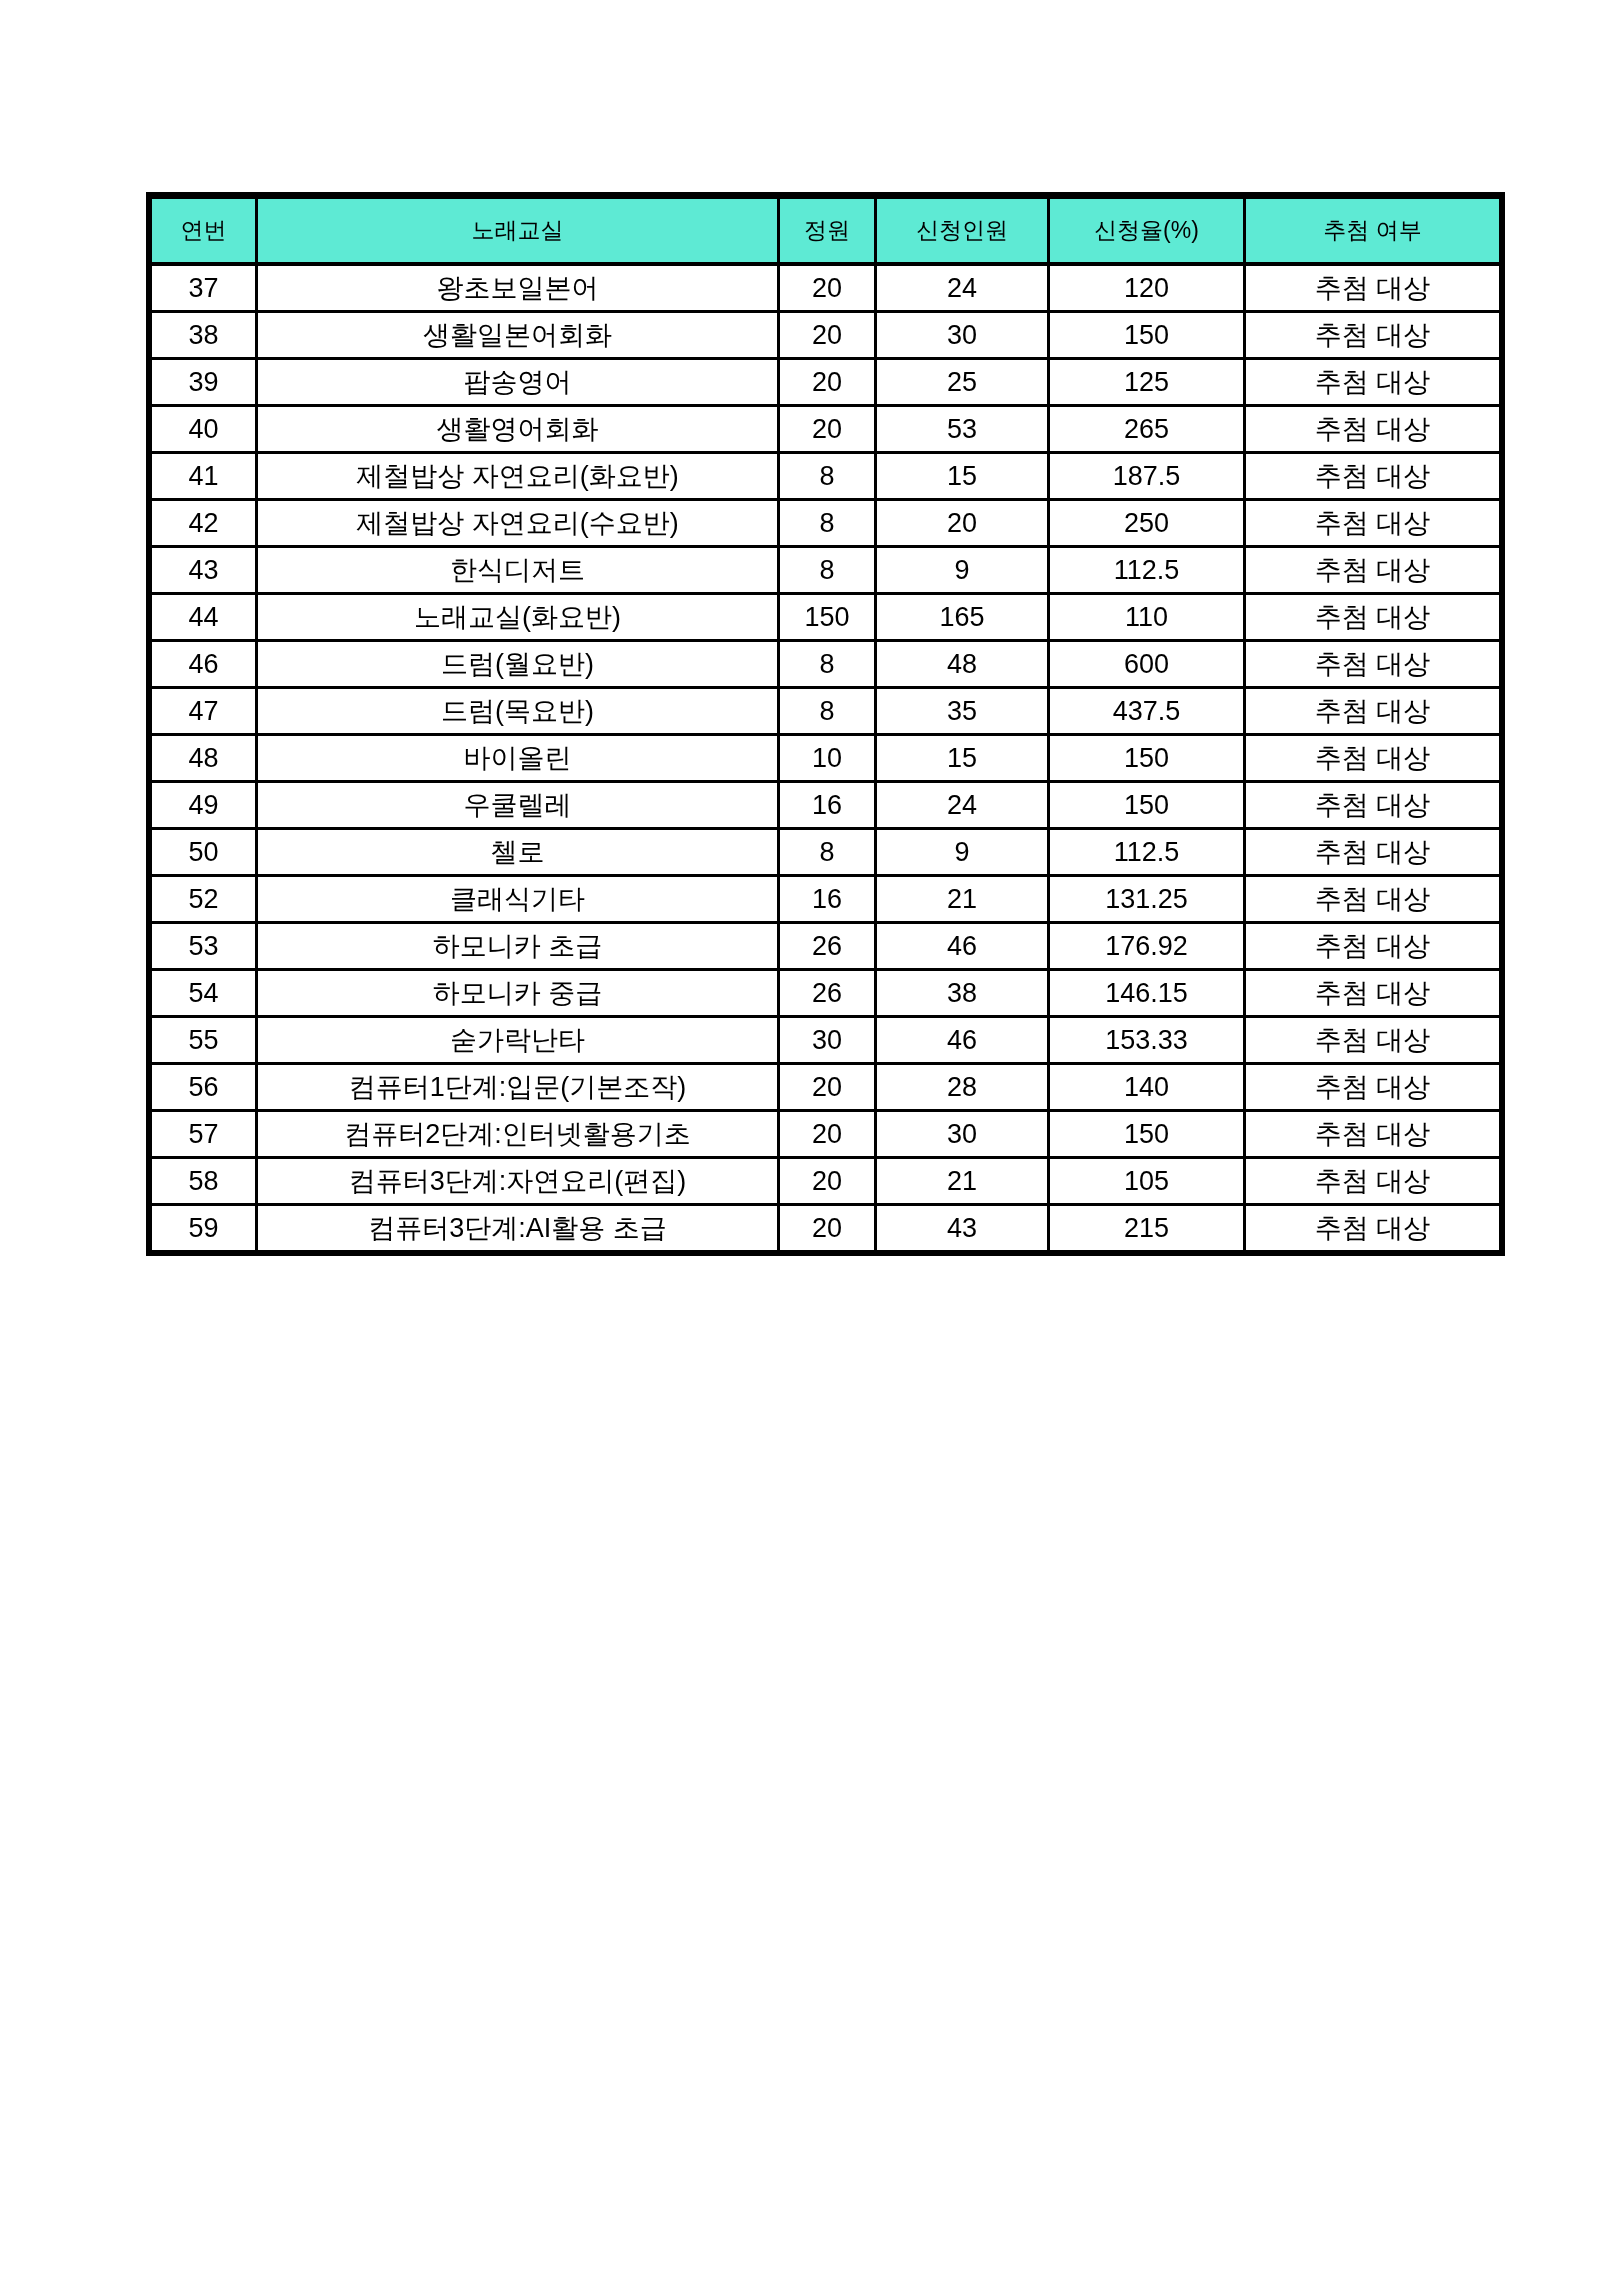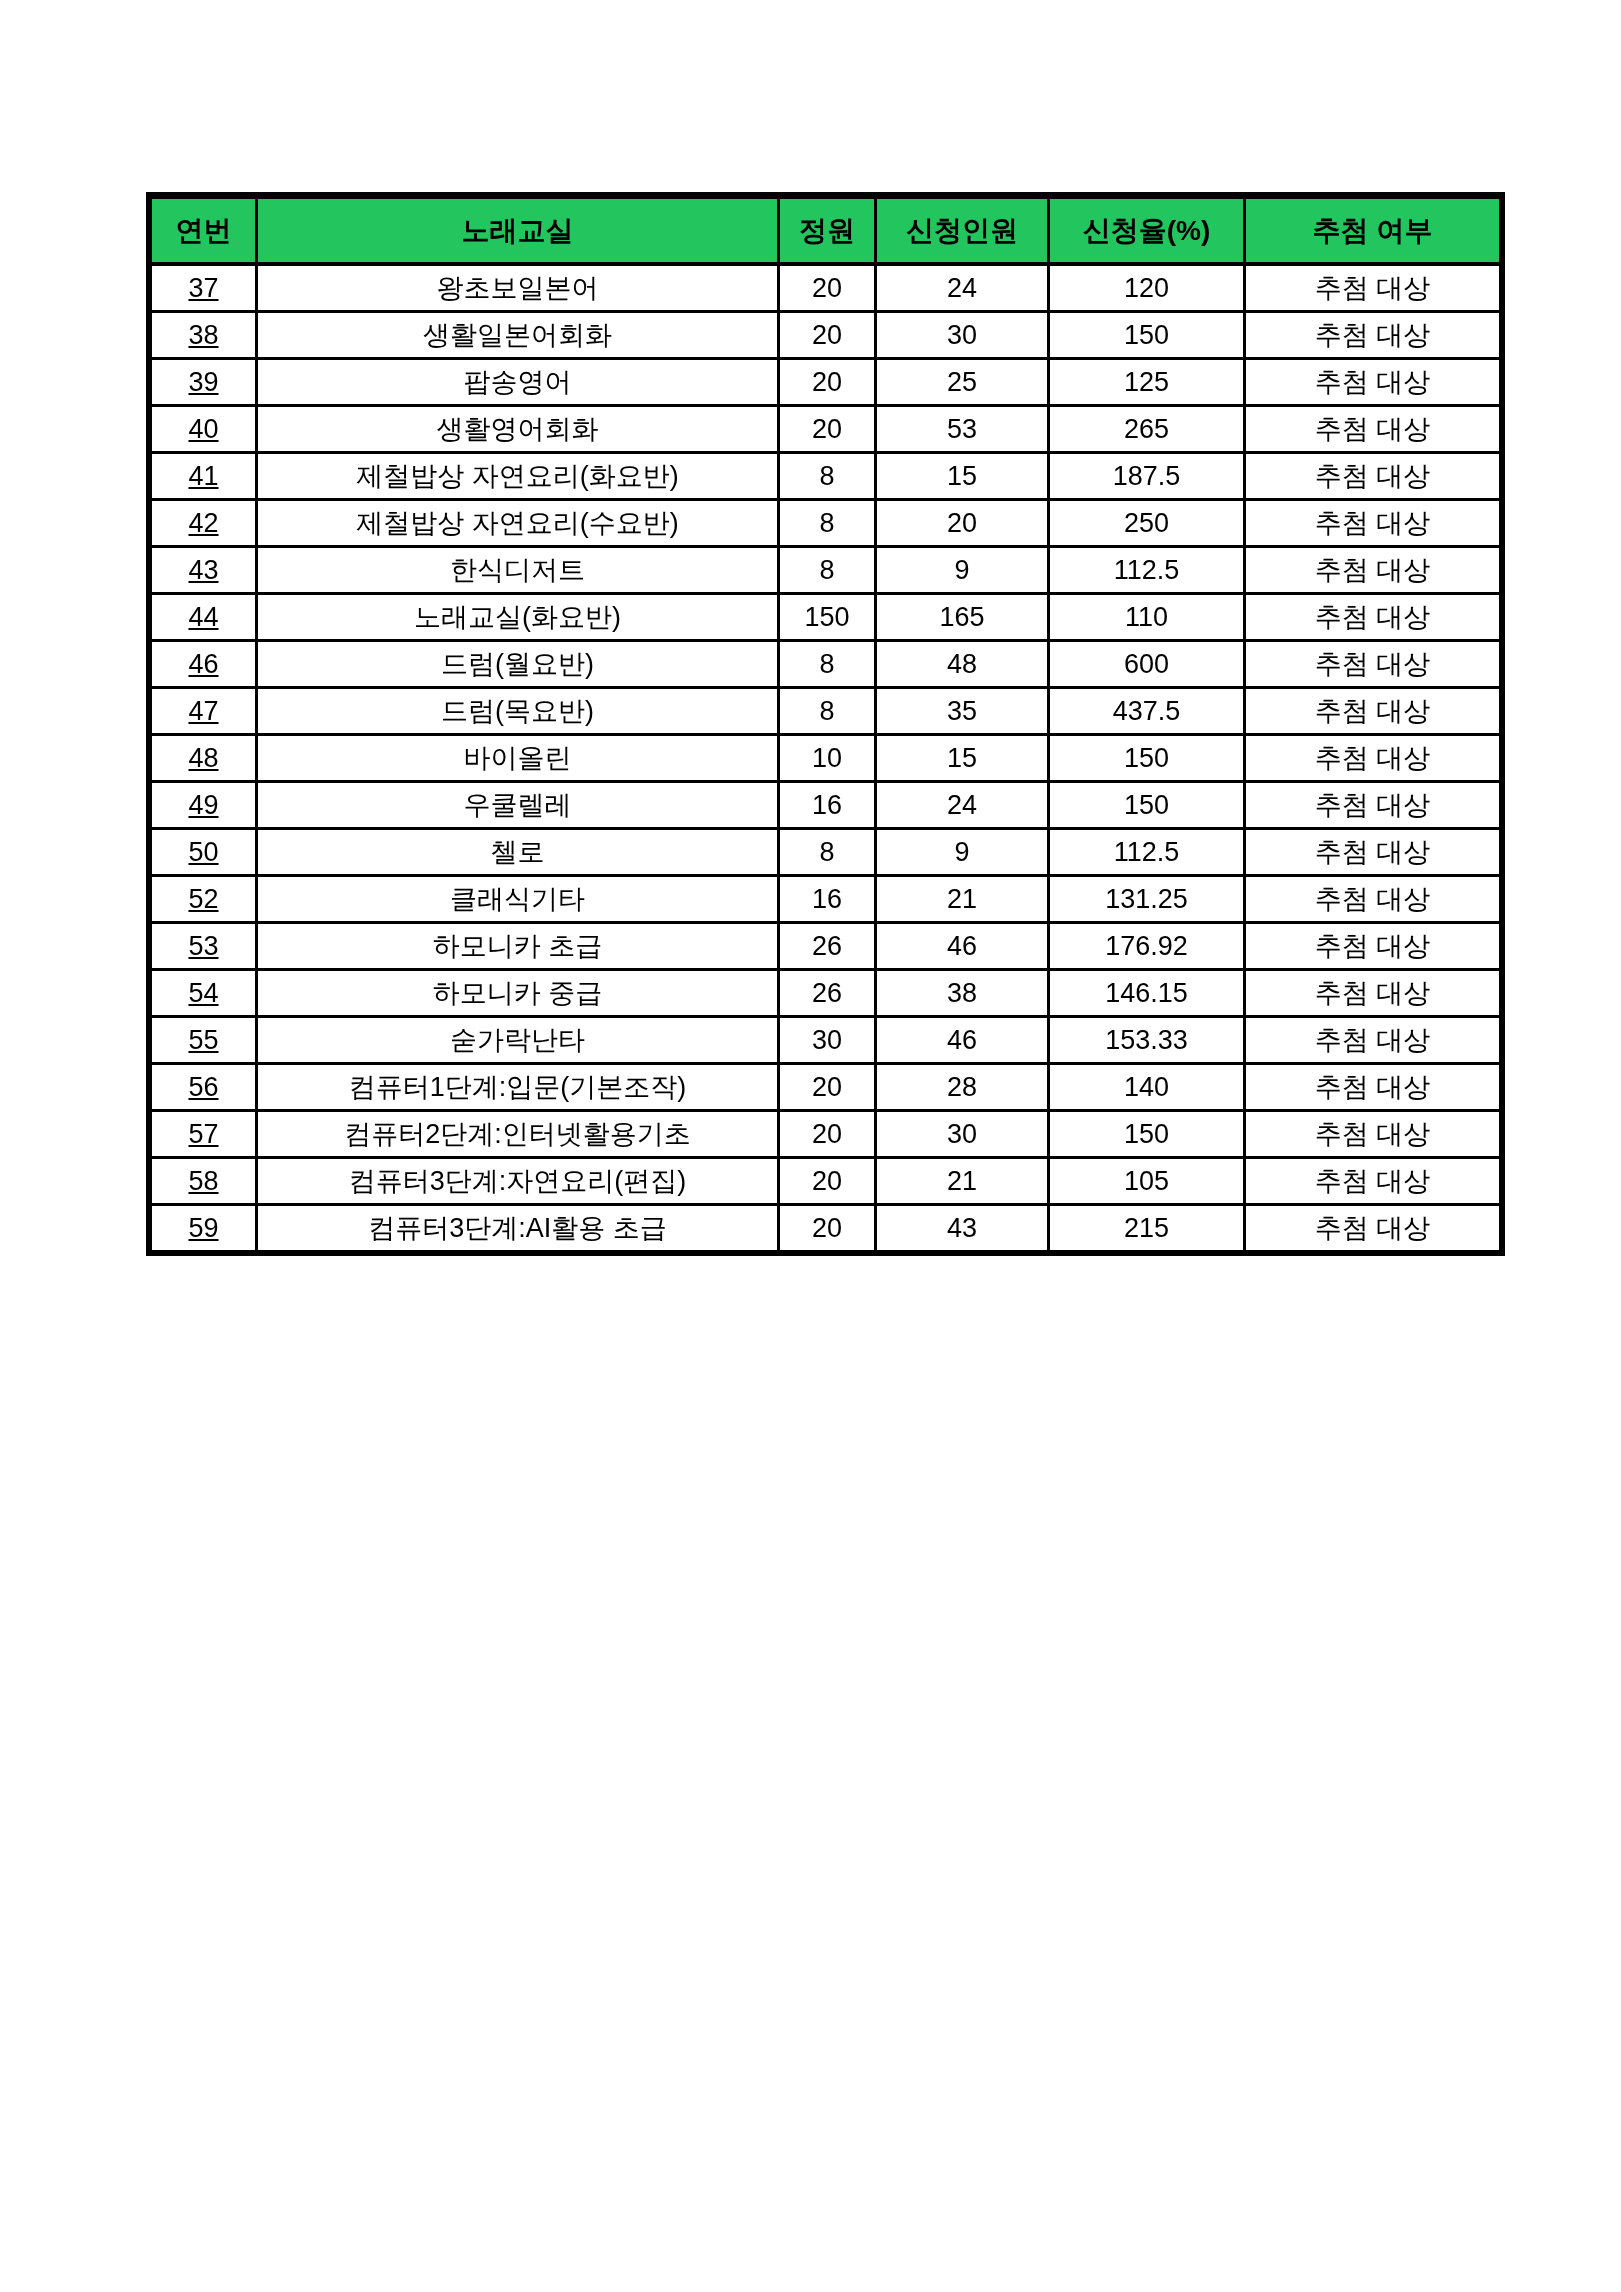--- a/index.html
+++ b/index.html
@@ -26,33 +26,33 @@
   .doc-table th,
   .doc-table td {
     border: 3.6px solid #000000;
     text-align: center;
     vertical-align: middle;
     padding: 0;
     overflow: hidden;
     white-space: nowrap;
   }
   .doc-table thead th {
-    background: #22c55e;
+    background: #5eead4;
     height: 63px;
-    font-size: 28px;
-    font-weight: 700;
+    font-size: 23px;
+    font-weight: 400;
     border-bottom-width: 4.5px;
   }
   .doc-table tbody td {
     background: #ffffff;
     height: 44px;
     font-size: 27px;
     font-weight: 400;
   }
-  .col-no        { width: 103px; text-decoration: underline; }
+  .col-no        { width: 103px; }
   .col-program   { width: 519px; }
   .col-capacity  { width: 94px; }
   .col-applicants{ width: 170px; }
   .col-rate      { width: 193px; }
   .col-lottery   { width: 253px; }
 </style>
 </head>
 <body>
 
 <table class="doc-table">

